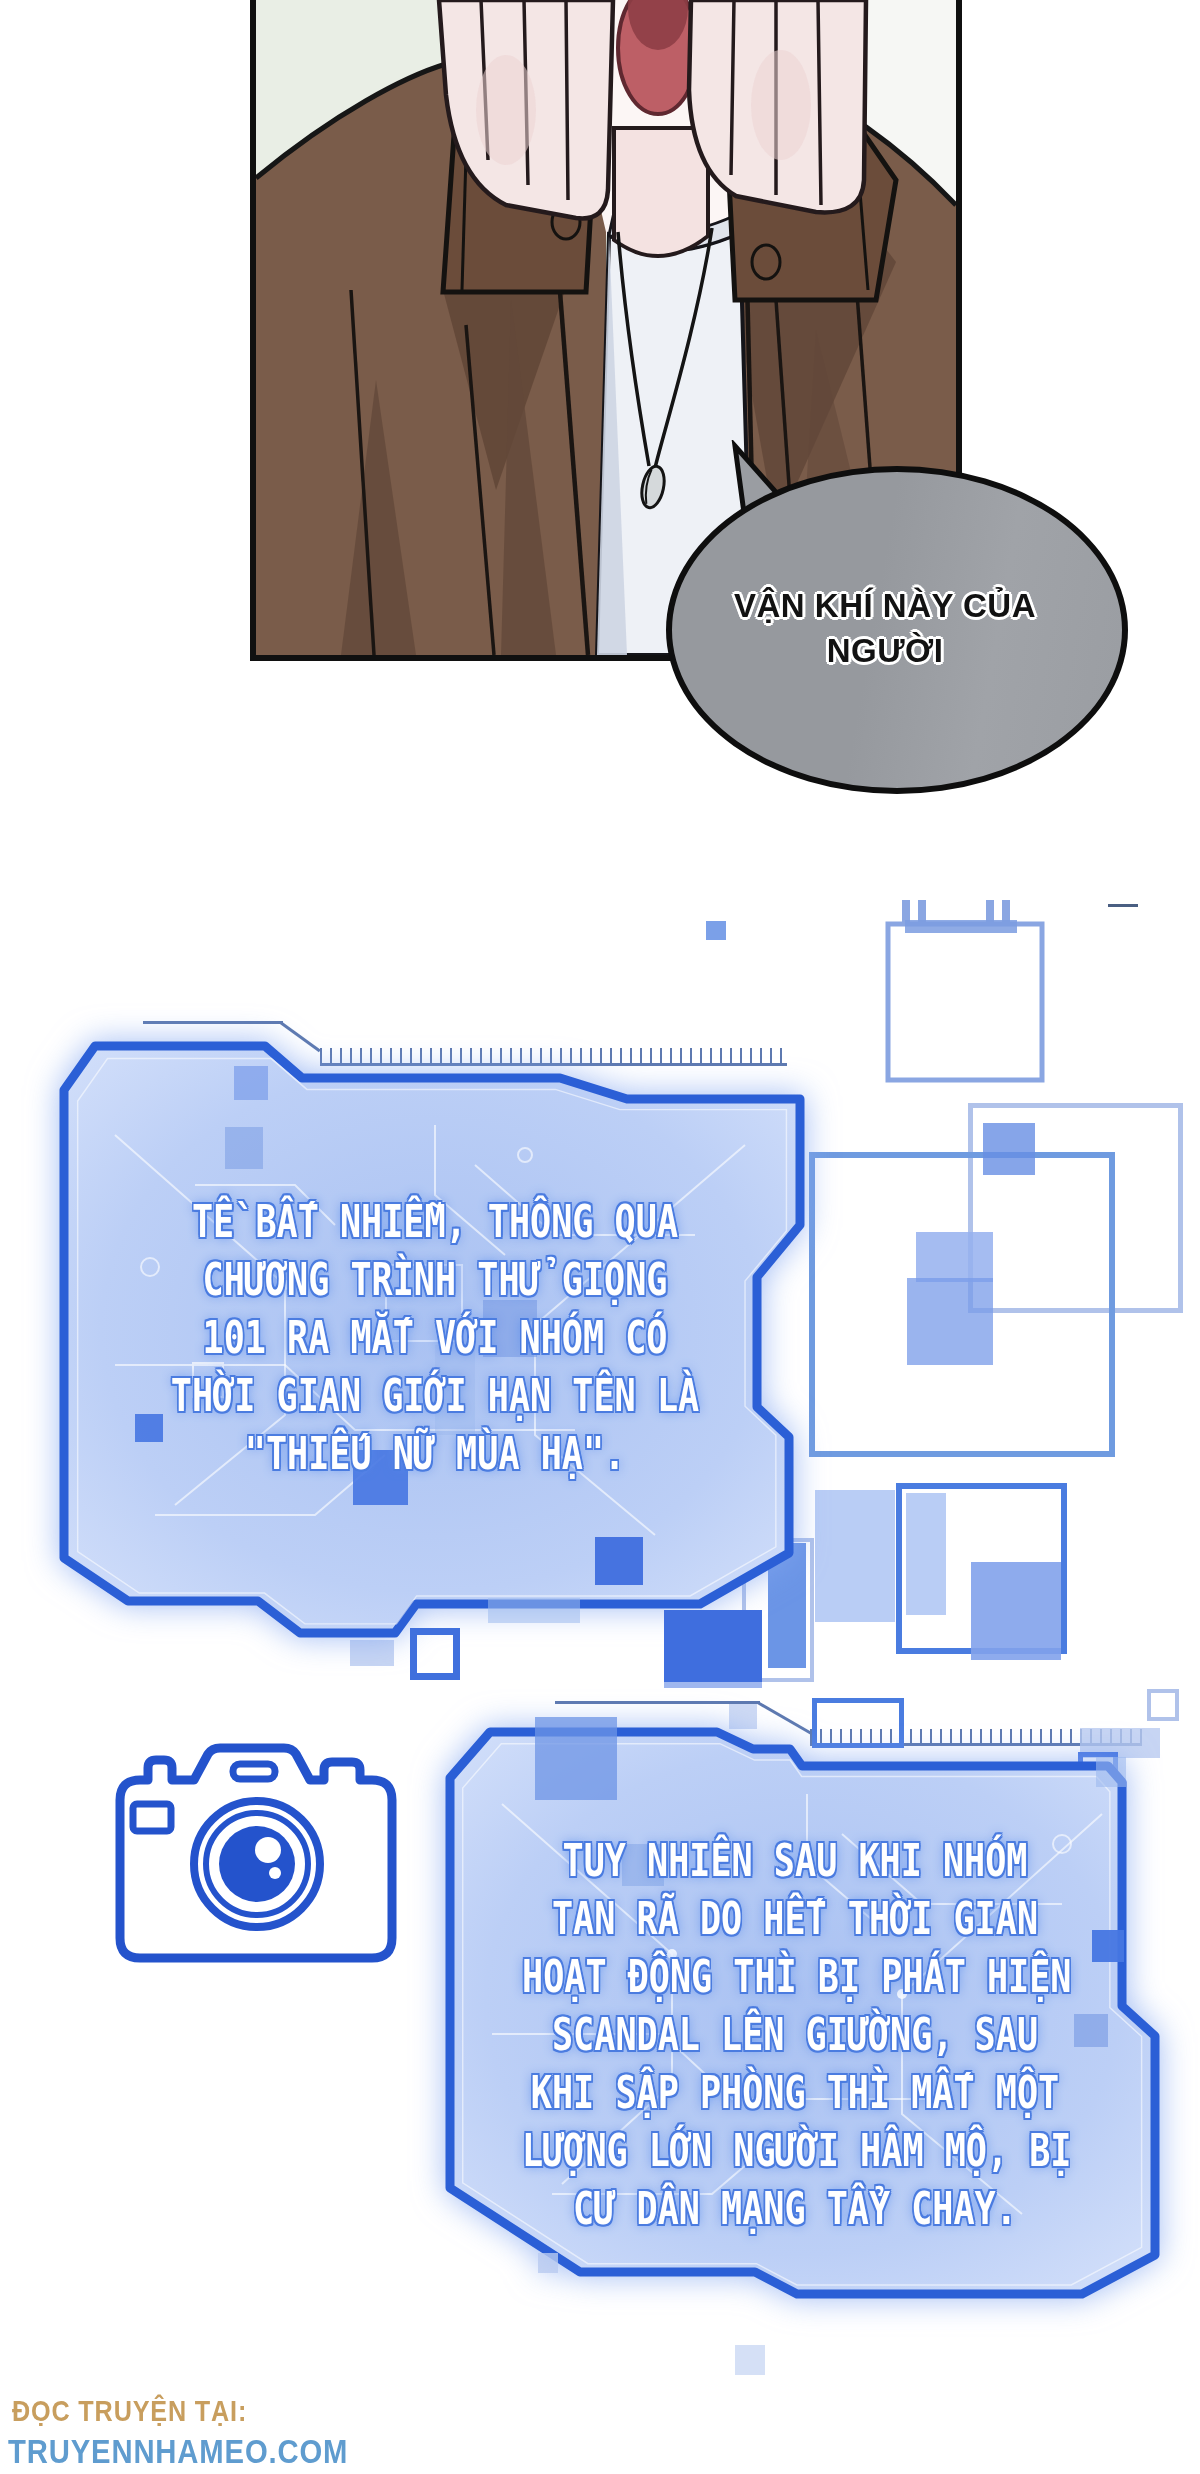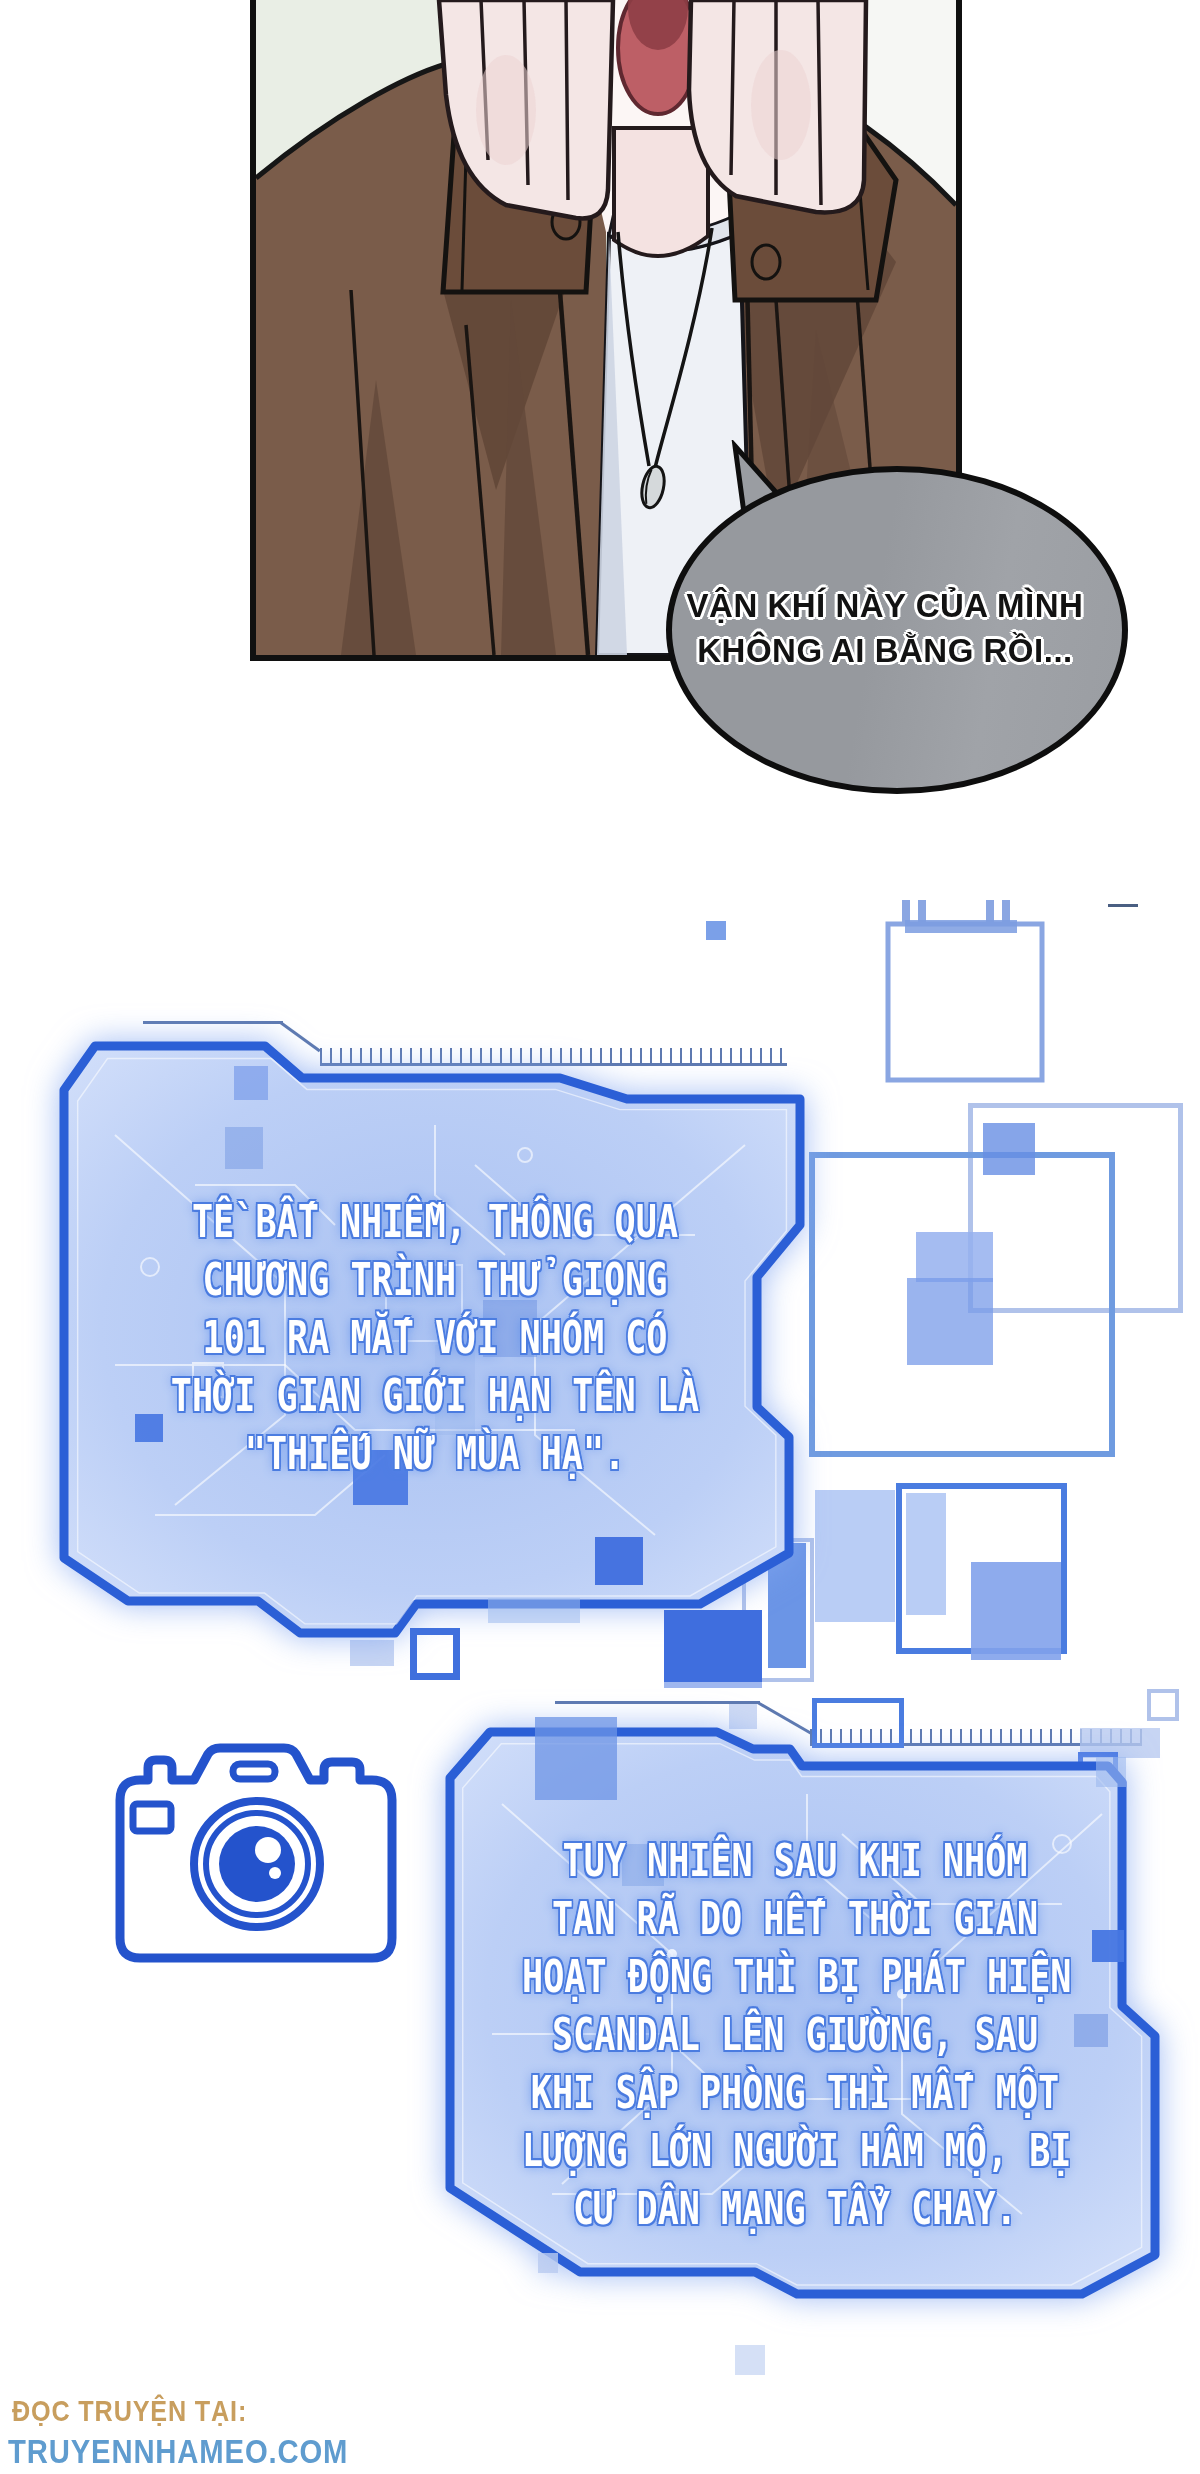--- a/index.html
+++ b/index.html
@@ -107,22 +107,21 @@
       </g>
     </svg>
   </div>
 
   <svg class="abs bubble-tail" width="80" height="95">
     <path d="M19,6 L74,68 30,88 Z" fill="#9a9da2" stroke="#0e0e0e" stroke-width="5"></path>
   </svg>
 
   <div class="abs bubble"></div>
   <div class="abs bubble-text">
-    <div>VẬN KHÍ NÀY CỦA MÌNH</div>
-    <div>KHÔNG AI BẰNG RỒI...</div>
+    <div>VẬN KHÍ NÀY CỦA NGƯỜI</div>
   </div>
 
   <div class="abs sq" style="left:706px;top:921px;width:20px;height:19px;background:#7ba0e8;"></div>
   <svg class="abs" style="left:885px;top:898px;z-index:1;" width="162" height="190">
     <rect x="17" y="2" width="8" height="26" fill="#8aa6e2"></rect>
     <rect x="33" y="2" width="8" height="26" fill="#8aa6e2"></rect>
     <rect x="101" y="2" width="8" height="26" fill="#8aa6e2"></rect>
     <rect x="117" y="2" width="8" height="26" fill="#8aa6e2"></rect>
     <rect x="3" y="26" width="154" height="156" fill="none" stroke="#8aa6e2" stroke-width="5"></rect>
     <rect x="20" y="22" width="112" height="13" fill="#7b9ce0" opacity=".85"></rect>

